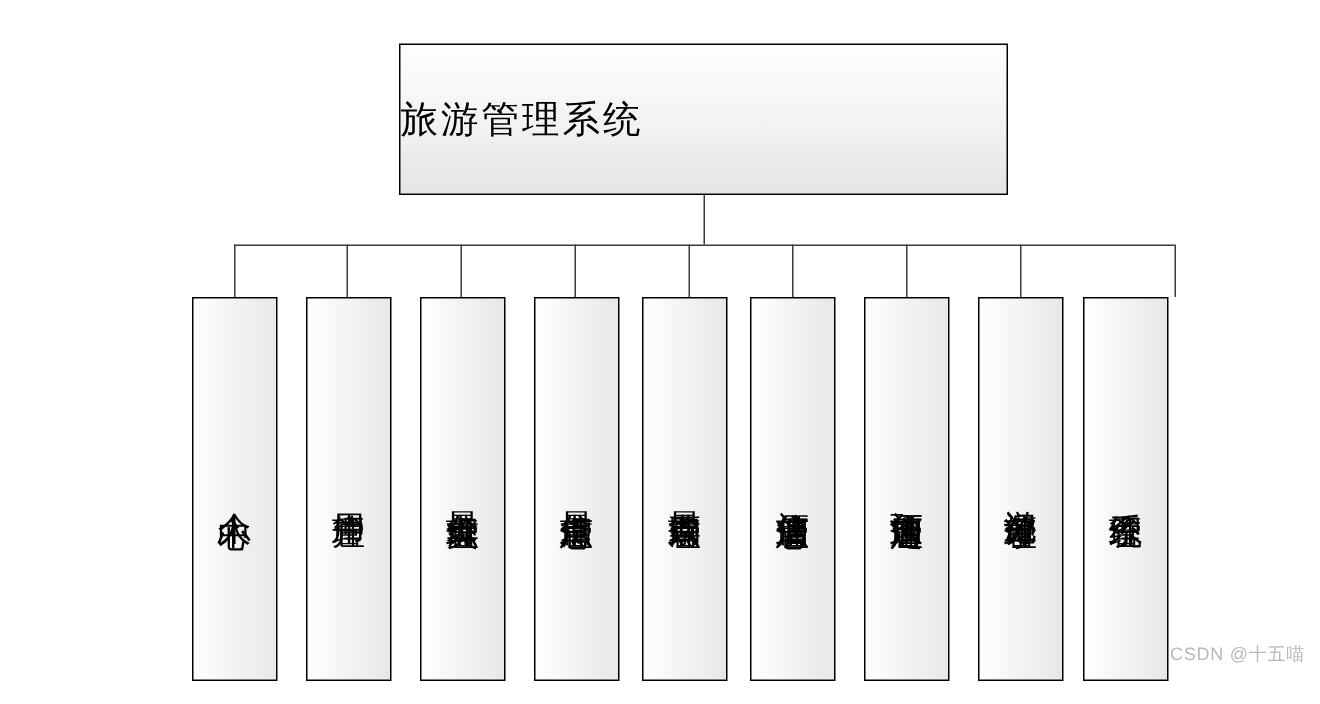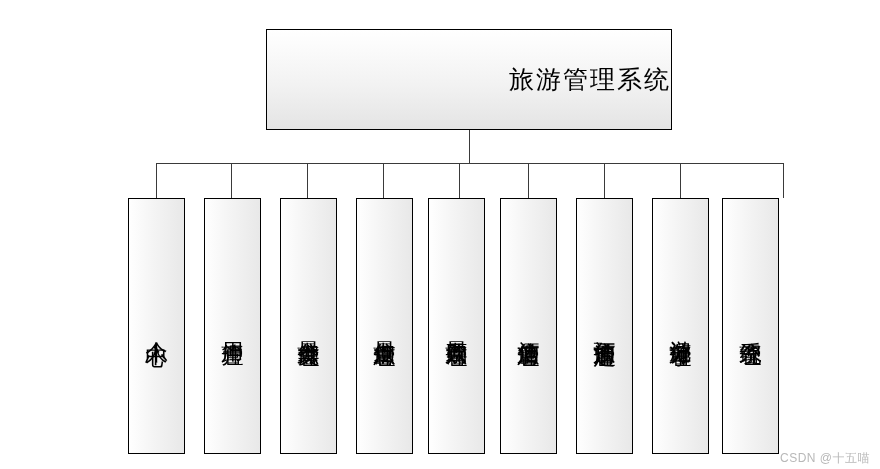--- a/index.html
+++ b/index.html
@@ -23,21 +23,21 @@
     position: absolute;
     left: 266px;
     top: 29px;
     width: 406px;
     height: 101px;
     box-sizing: border-box;
     border: 1px solid #000000;
     background: linear-gradient(to bottom, #ffffff 0%, #f2f2f2 55%, #e4e4e4 100%);
     display: flex;
     align-items: center;
-    justify-content: flex-end;
+    justify-content: flex-start;
     font-size: 25px;
     color: #000000;
     letter-spacing: 2px;
   }
   
   .line {
     position: absolute;
     background: #3a3a3a;
   }
   .vline { width: 1px; }
@@ -59,21 +59,21 @@
     font-size: 22px;
     line-height: 1.08;
     color: #000000;
     letter-spacing: 1px;
     text-align: center;
     white-space: pre-line;
   }
   .watermark {
     position: absolute;
     right: 10px;
-    bottom: 2px;
+    bottom: 24px;
     font-size: 12px;
     color: #b8b8b8;
     letter-spacing: 0.5px;
   }
 </style>
 </head>
 <body>
 
 <div id="diagram">
 

